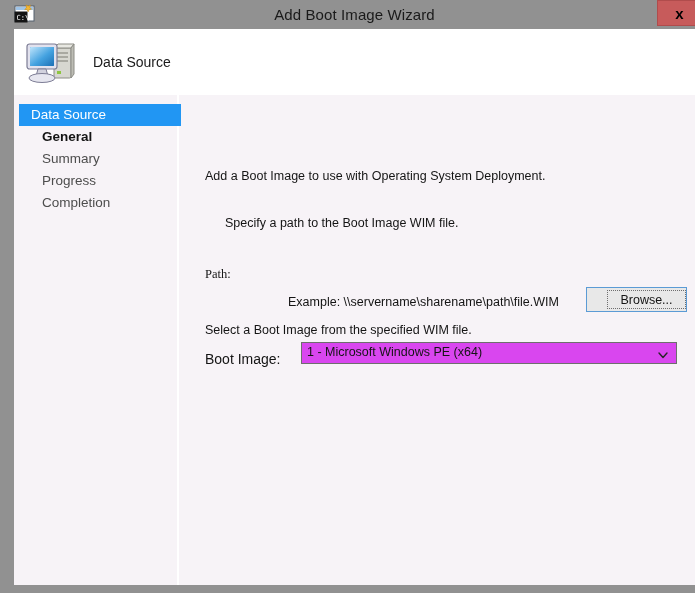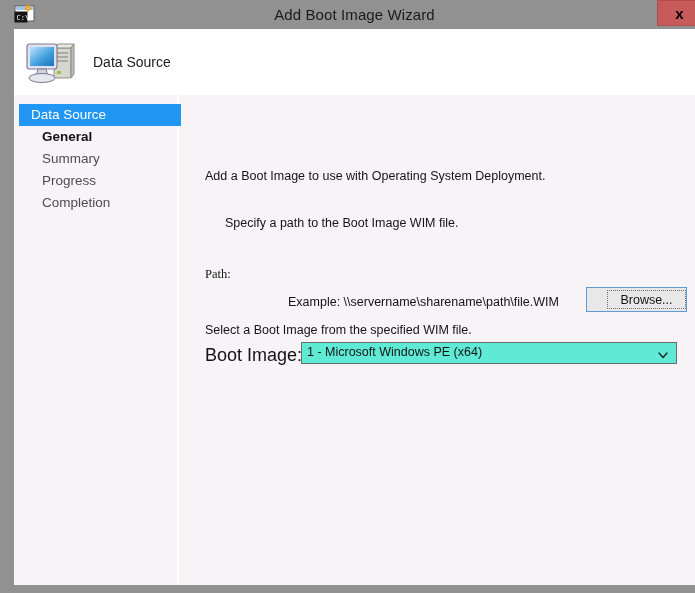--- a/index.html
+++ b/index.html
@@ -254,34 +254,34 @@
     left: 24px;
     top: 228px;
     font-size: 12.5px;
     color: #141414;
     font-family: "Liberation Sans", sans-serif;
     white-space: nowrap;
   }
   .bootimage-label {
     position: absolute;
     left: 24px;
-    top: 250px;
-    font-size: 18px;
+    top: 256px;
+    font-size: 14px;
     color: #141414;
     font-family: "Liberation Sans", sans-serif;
     white-space: nowrap;
   }
   .bootimage-select {
     position: absolute;
     left: 120px;
     top: 247px;
     width: 376px;
     height: 22px;
     box-sizing: border-box;
-    background: #5eead4;
+    background: #d946ef;
     border: 1px solid #6e6e6e;
     cursor: pointer;
   }
   .bootimage-select .val {
     position: absolute;
     left: 5px;
     top: 2px;
     font-size: 12.5px;
     color: #141414;
     font-family: "Liberation Sans", sans-serif;

